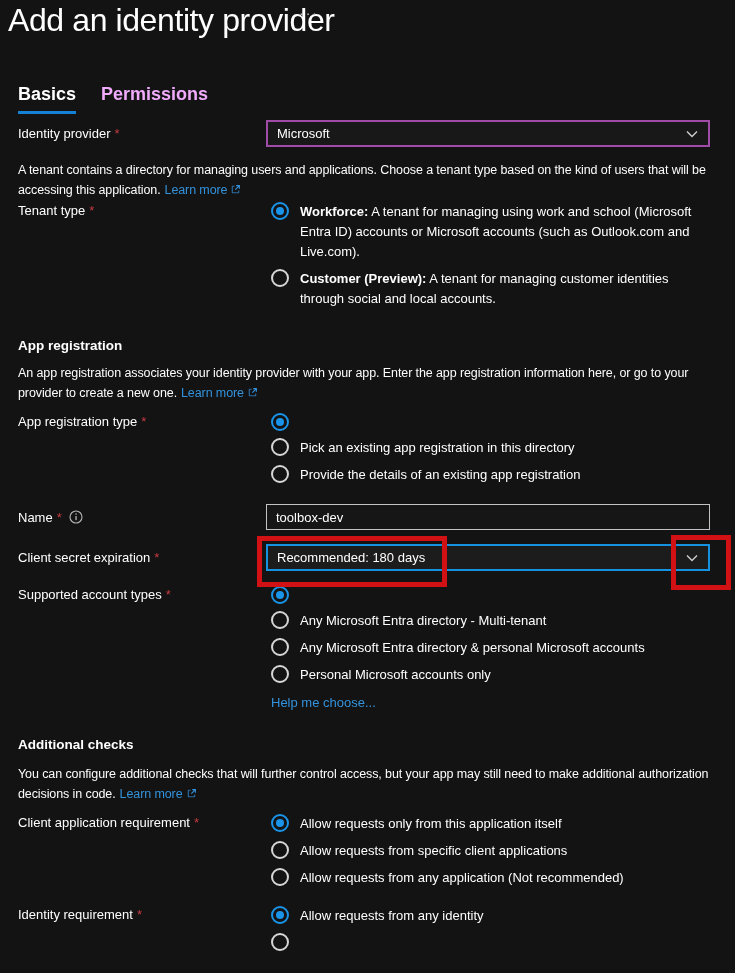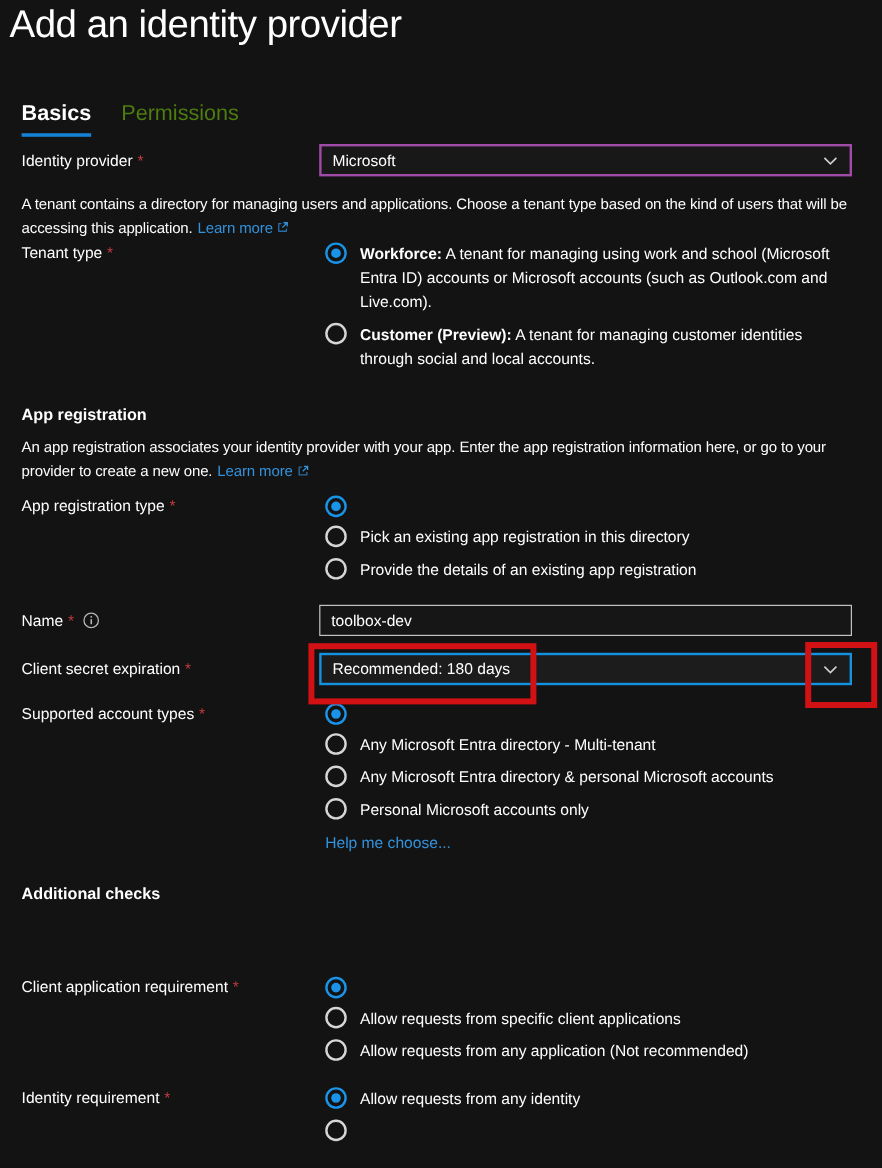--- a/index.html
+++ b/index.html
@@ -3,21 +3,21 @@
 <meta charset="utf-8">
 <style>
   html,body{margin:0;padding:0;background:#131313;}
   .page{position:relative;width:735px;height:973px;background:#131313;color:#fff;
         font-family:"Liberation Sans",sans-serif;overflow:hidden;}
 
   .title{position:absolute;top:2px;left:8px;font-size:32px;font-weight:400;letter-spacing:-0.4px;}
   .more-btn{position:absolute;top:5px;left:299px;color:#c0c0c0;font-size:14px;letter-spacing:2px;cursor:pointer;}
 
   .tabs{position:absolute;top:84px;left:18px;display:flex;gap:25px;font-size:18px;}
-  .tab{padding-bottom:6px;color:#4d7c0f;cursor:pointer;border-bottom:3px solid transparent;}
+  .tab{padding-bottom:6px;color:#f0abfc;cursor:pointer;border-bottom:3px solid transparent;font-weight:bold;}
   .tab.active{font-weight:700;color:#fff;border-bottom:3px solid #1581d4;}
 
   .row{position:absolute;left:18px;display:flex;width:699px;}
   .lbl{width:248px;flex:none;font-size:13px;padding-top:2px;color:#fff;}
   .row-identity .lbl,.row-name .lbl,.row-secret .lbl{padding-top:6px;}
   .req{color:#c33b40;margin-left:4px;}
   .ctrl{width:444px;flex:none;position:relative;}
 
   .dropdown{box-sizing:border-box;width:444px;height:27px;display:flex;align-items:center;
             justify-content:space-between;padding:0 10px 0 9px;font-size:13px;cursor:pointer;}
@@ -181,27 +181,34 @@
         <div class="radio-opt">
           <span class="radio-icon"></span>
           <span class="radio-text">Personal Microsoft accounts only</span>
         </div>
       </div>
       <a class="lnk help-lnk">Help me choose...</a>
     </div>
   </div>
 
   <div class="heading h-checks">Additional checks</div>
+  <div class="para p-checks">
+    <span>You can configure additional checks that will further control access, but your app may still need to make additional authorization decisions in code.</span><a class="lnk"><span>Learn more</span><svg class="ext-icon" width="11" height="11" viewBox="0 0 12 12">
+          <path d="M5 2.5 H2.8 C2.4 2.5 2.5 2.4 2.5 2.8 V9.2 C2.5 9.6 2.4 9.5 2.8 9.5 H9.2 C9.6 9.5 9.5 9.6 9.5 9.2 V7" fill="none" stroke="#2a6ea8" stroke-width="1.2"></path>
+          <path d="M6.8 1.8 H10.2 V5.2 M10 2 L5.8 6.2" fill="none" stroke="#3392dc" stroke-width="1.2"></path>
+        </svg></a>
+  </div>
 
   <div class="row row-clientapp">
     <div class="lbl"><span>Client application requirement</span><span class="req">*</span></div>
     <div class="ctrl">
       <div class="radio-group">
         <div class="radio-opt sel">
           <span class="radio-icon"></span>
+          <span class="radio-text">Allow requests only from this application itself</span>
         </div>
         <div class="radio-opt">
           <span class="radio-icon"></span>
           <span class="radio-text">Allow requests from specific client applications</span>
         </div>
         <div class="radio-opt">
           <span class="radio-icon"></span>
           <span class="radio-text">Allow requests from any application (Not recommended)</span>
         </div>
       </div>

